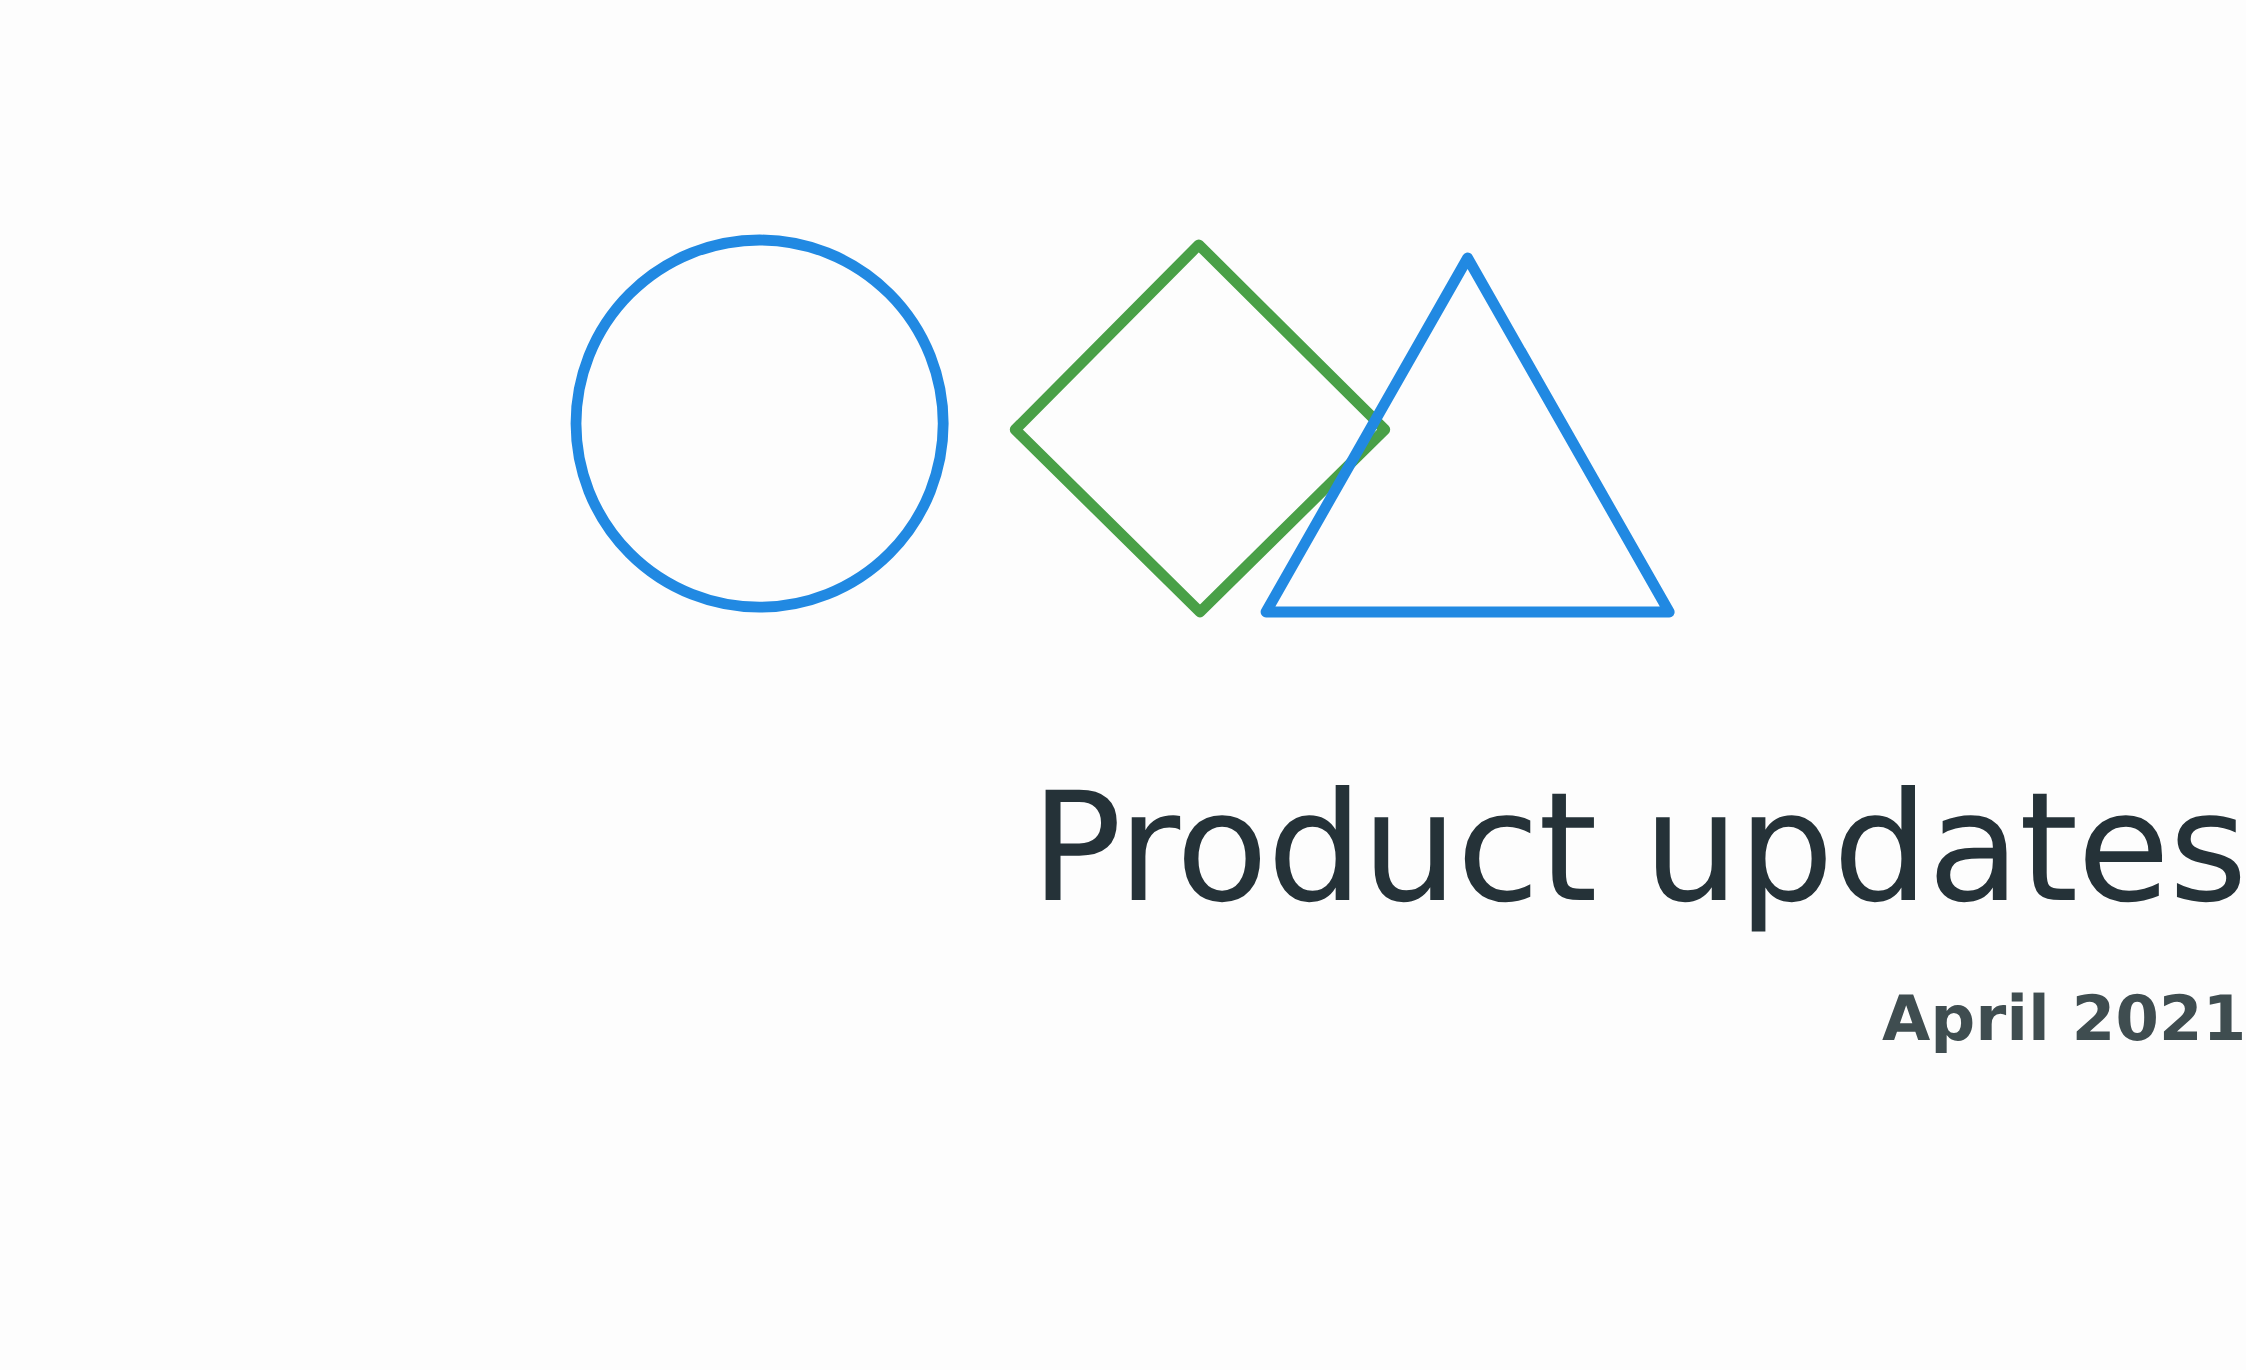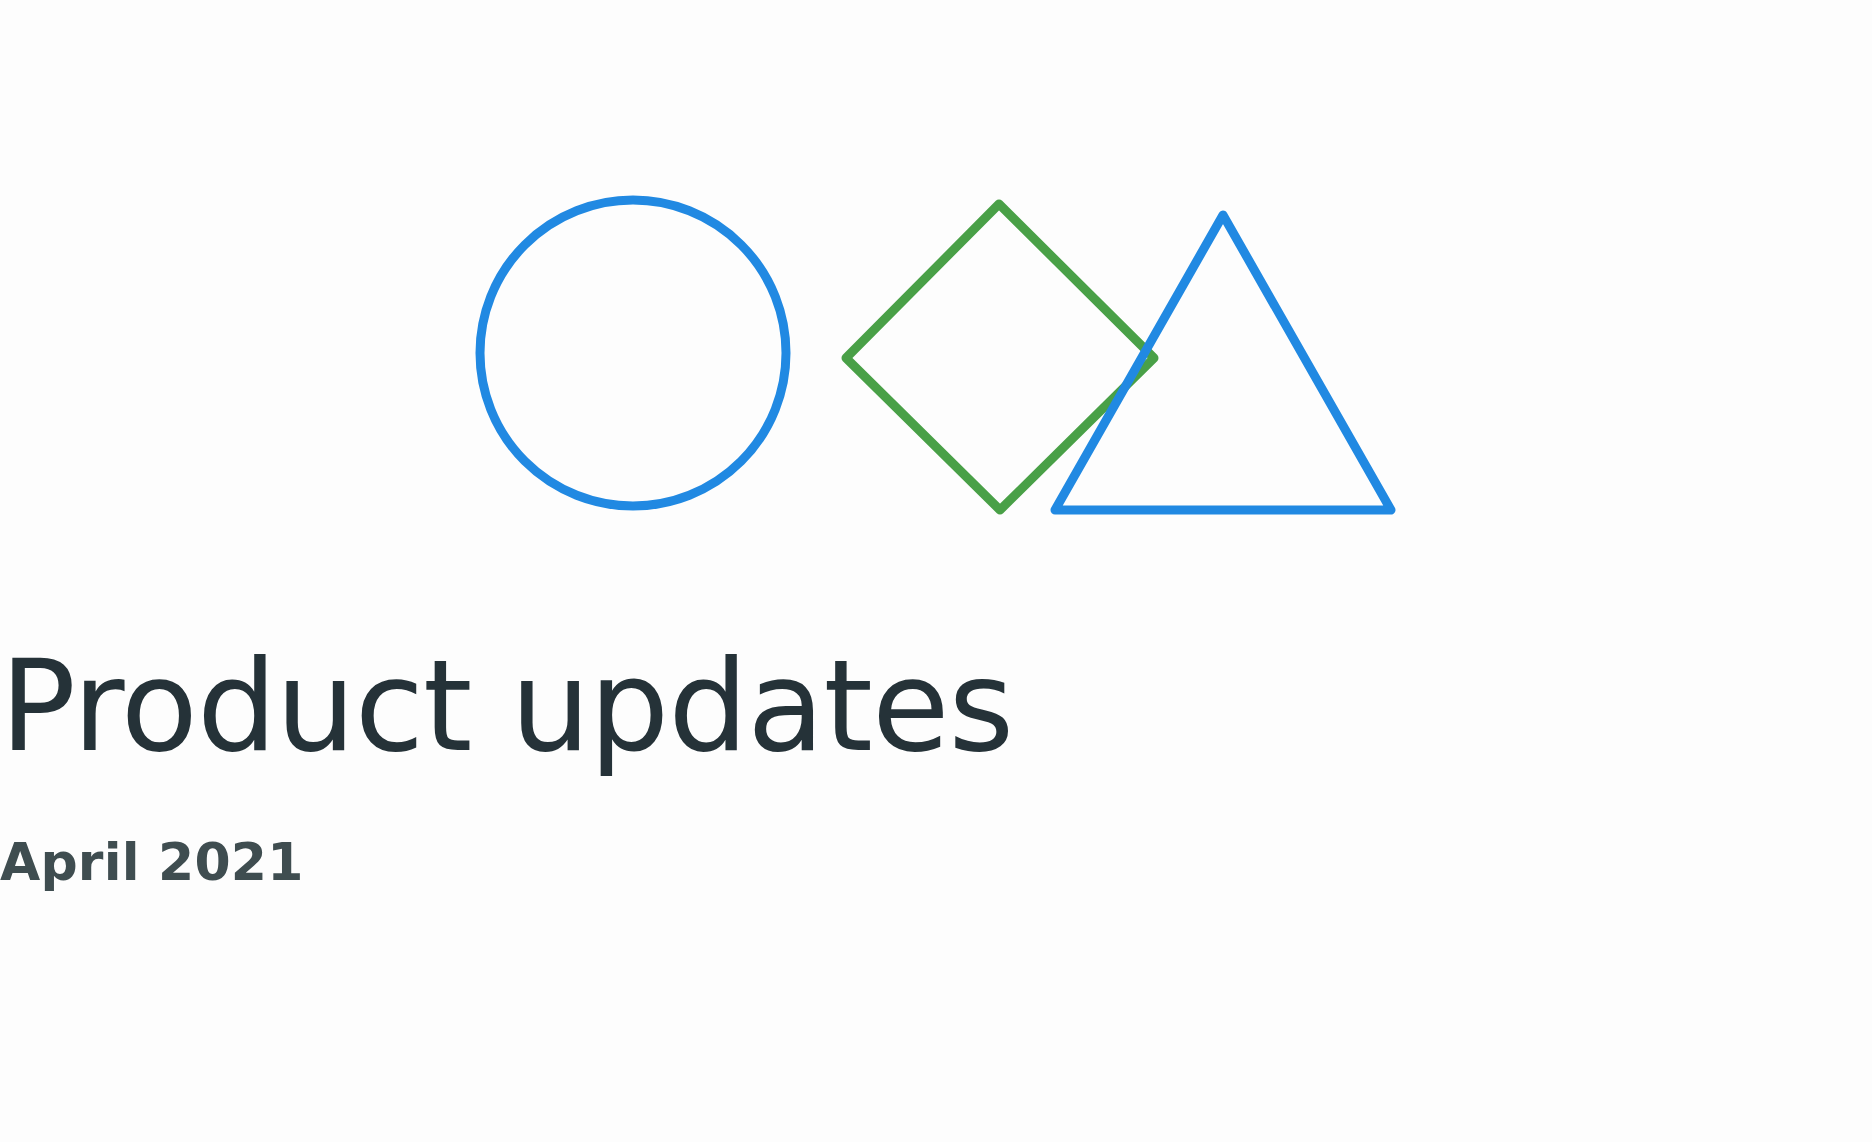--- a/index.html
+++ b/index.html
@@ -40,35 +40,35 @@
   .logo-svg {
     display: block;
   }
 
   
   .title-block {
     position: absolute;
     left: 0;
     top: 640px;
     width: 1872px;
-    text-align: left;
+    text-align: right;
   }
 
   .page-title {
     font-family: "DejaVu Sans", sans-serif;
     font-size: 126px;
     line-height: 1.06;
     font-weight: 400;
     letter-spacing: -1px;
     color: #253238;
     white-space: nowrap;
   }
 
   .page-subtitle {
-    margin-top: 60px;
+    margin-top: 48px;
     font-family: "DejaVu Sans", sans-serif;
     font-size: 52px;
     line-height: 1.1;
     font-weight: 700;
     letter-spacing: 0.2px;
     color: #3f4d50;
     white-space: nowrap;
   }
 </style>
 </head>

